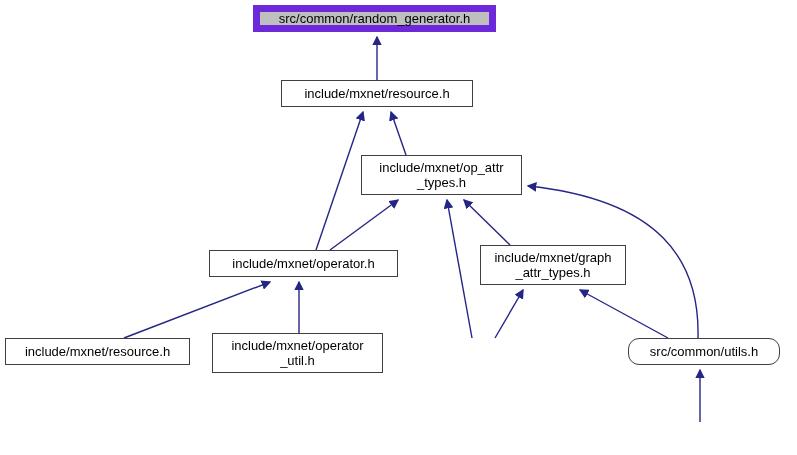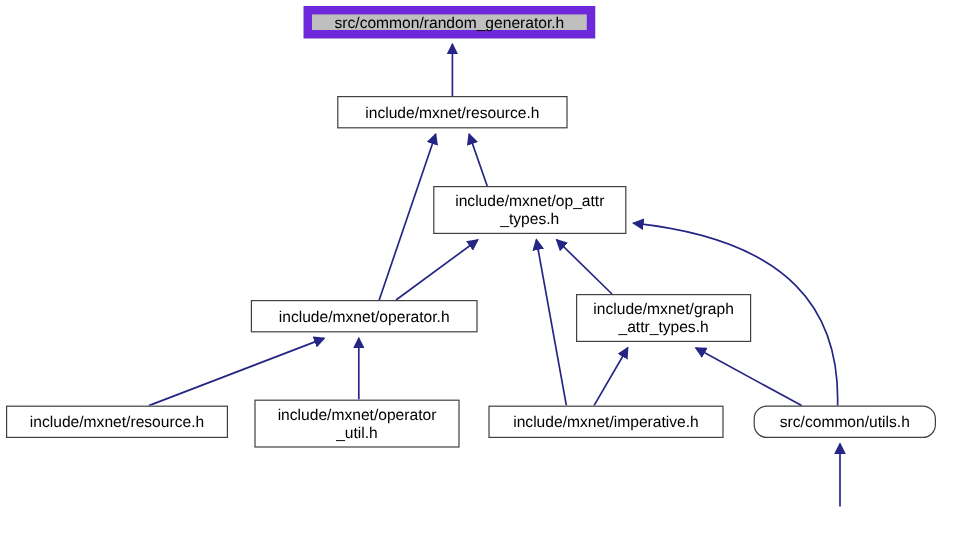--- a/index.html
+++ b/index.html
@@ -107,20 +107,17 @@
     <span class="node-label">include/mxnet/graph
 _attr_types.h</span>
   </div>
   <div class="node" style="left: 5px; top: 338px; width: 185px; height: 27px;">
     <span class="node-label">include/mxnet/resource.h</span>
   </div>
   <div class="node" style="left: 212px; top: 333px; width: 171px; height: 40px;">
     <span class="node-label">include/mxnet/operator
 _util.h</span>
   </div>
-  <div class="node" style="left: 407px; top: 338px; width: 196px; height: 27px;">
-    <span class="node-label">include/mxnet/imperative.h</span>
-  </div>
   <div class="node" style="left: 628px; top: 338px; width: 152px; height: 27px; border-radius: 11px;">
     <span class="node-label">src/common/utils.h</span>
   </div>
 
 </div>
 
 </body></html>

